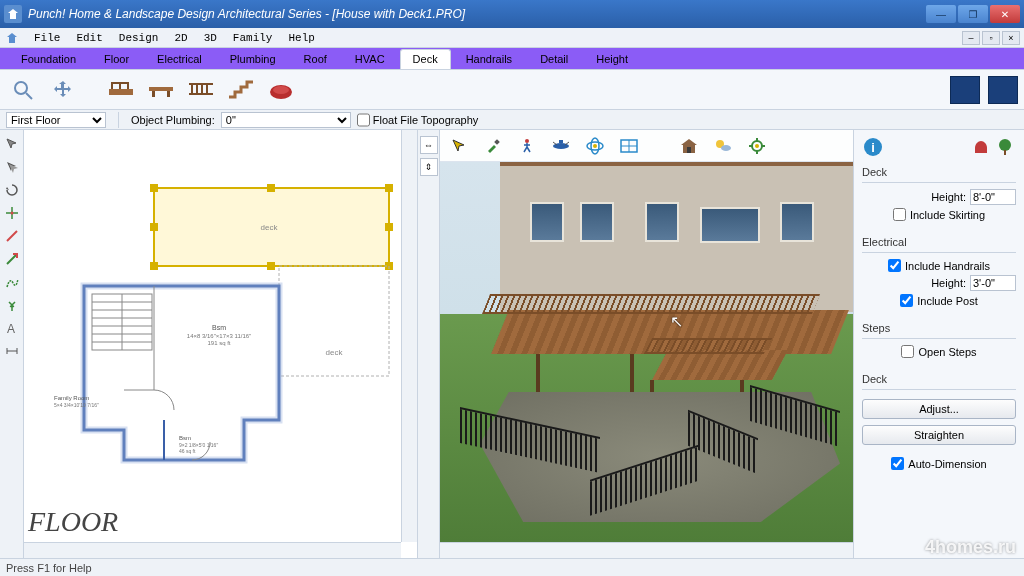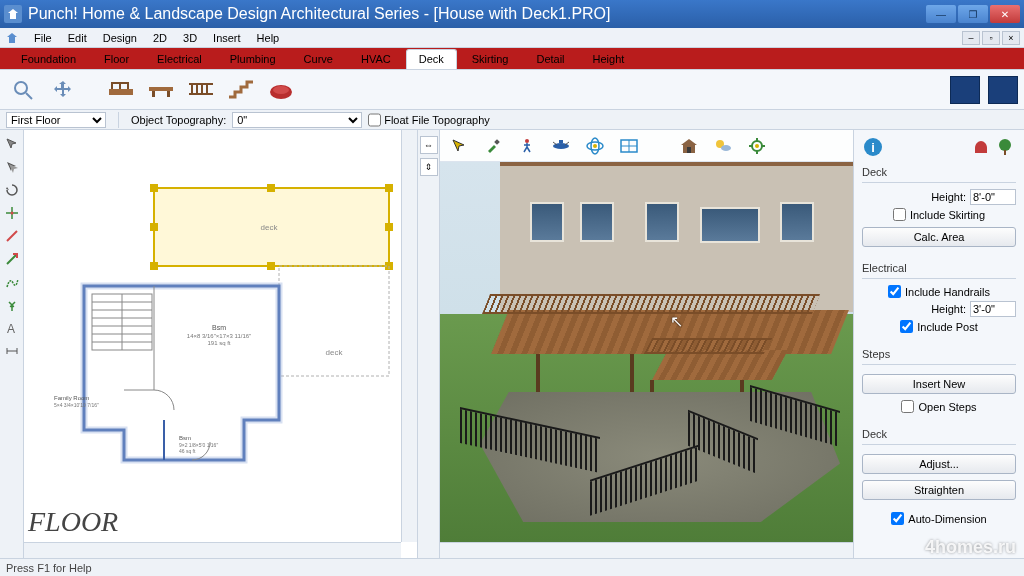--- a/index.html
+++ b/index.html
@@ -1,31 +1,31 @@
 <!DOCTYPE html>
 <html><head>
 <meta charset="utf-8">
 <style>
 * { box-sizing: border-box; margin: 0; padding: 0; font-family: "Segoe UI", Tahoma, sans-serif; }
 body { width: 1024px; height: 576px; overflow: hidden; background: #fff; font-size: 11px; }
 
 .titlebar { height: 28px; background: linear-gradient(#3a77c9,#2a5fa8); display:flex; align-items:center; color:#fff; padding:0 4px; }
 .titlebar .app-icon { width:18px; height:18px; background:#5a8ecf; border-radius:2px; margin-right:6px; display:inline-flex;align-items:center;justify-content:center;}
-.titlebar .title { flex:1; font-size:16px; }
+.titlebar .title { flex:1; font-size:12px;font-style:italic; }
 .titlebar .winbtns { display:flex; gap:2px; }
 .titlebar .winbtn { width:30px; height:18px; display:flex; align-items:center; justify-content:center; background:linear-gradient(#6ea7e9,#4a84cf); border-radius:2px; font-size:10px; color:#173a63;}
 .titlebar .winbtn.close { background:linear-gradient(#e97070,#c23b3b); color:#fff;}
 
 .menubar { height:20px; background:#eef2f8; border-bottom:1px solid #c9d3e0; display:flex; align-items:center; padding:0 4px; }
 .menubar .app-icon { width:16px; height:16px; margin-right:6px; display:inline-flex;align-items:center;justify-content:center;}
-.menubar .mi { padding:0 8px; cursor:default; }
+.menubar .mi { padding:0 8px; cursor:default;font-family:Liberation Mono, monospace; }
 .menubar .right { margin-left:auto; display:flex; gap:2px; }
 .menubar .right .mb { width:18px; height:14px; background:#e4e9f1; border:1px solid #b9c3d1; font-size:9px; display:flex;align-items:center;justify-content:center;}
 
-.tabbar { height:22px; background:#b91c1c; border-bottom:1px solid #c9d3e0; display:flex; align-items:flex-end; padding:0 8px; }
+.tabbar { height:22px; background:#8b5cf6; border-bottom:1px solid #c9d3e0; display:flex; align-items:flex-end; padding:0 8px; }
 .tab { padding:3px 12px 4px; border:1px solid transparent; border-bottom:none; border-radius:3px 3px 0 0; margin-right:2px; cursor:default;}
 .tab.active { background:#fff; border-color:#c9d3e0; }
 
 .ribbon { height:40px; background:#f4f7fb; border-bottom:1px solid #c9d3e0; display:flex; align-items:center; padding:0 6px; gap:6px;}
 .rtool { width:28px; height:28px; display:flex; align-items:center; justify-content:center; border:1px solid transparent; border-radius:3px;}
 .rtool.big { width:34px; height:34px;}
 .ribbon .spacer { flex:1; }
 .viewbtn { width:30px; height:28px; background:#1a3f7a; border:1px solid #0d2a55; margin-left:2px;}
 
 .optbar { height:20px; background:#eef2f7; border-bottom:1px solid #c9d3e0; display:flex; align-items:center; padding:0 6px; gap:6px;}
@@ -98,38 +98,38 @@
   <span class="app-icon">
     <svg width="12" height="12" viewBox="0 0 12 12">
         <polygon points="6,1 11,5 9,5 9,11 3,11 3,5 1,5" fill="#5a8ecf"></polygon>
       </svg>
   </span>
   <span class="mi">File</span>
   <span class="mi">Edit</span>
   <span class="mi">Design</span>
   <span class="mi">2D</span>
   <span class="mi">3D</span>
-  <span class="mi">Insert</span>
+  <span class="mi">Family</span>
   <span class="mi">Help</span>
   <div class="right">
     <div class="mb">–</div>
     <div class="mb">▫</div>
     <div class="mb">×</div>
   </div>
 </div>
 
 <div class="tabbar">
   <div class="tab">Foundation</div>
   <div class="tab">Floor</div>
   <div class="tab">Electrical</div>
   <div class="tab">Plumbing</div>
-  <div class="tab">Curve</div>
+  <div class="tab">Roof</div>
   <div class="tab">HVAC</div>
   <div class="tab active">Deck</div>
-  <div class="tab">Skirting</div>
+  <div class="tab">Handrails</div>
   <div class="tab">Detail</div>
   <div class="tab">Height</div>
 </div>
 
 <div class="ribbon">
   <div class="rtool big">
       <svg width="24" height="24" viewBox="0 0 24 24">
         <circle cx="10" cy="10" r="6" fill="none" stroke="#6a8db8" stroke-width="2"></circle>
         <line x1="15" y1="15" x2="21" y2="21" stroke="#6a8db8" stroke-width="2"></line>
       </svg>
@@ -178,21 +178,21 @@
       </svg>
     </div>
   <div class="spacer"></div>
   <div class="viewbtn"></div>
   <div class="viewbtn"></div>
 </div>
 
 <div class="optbar">
   <select style="width:100px"><option>First Floor</option></select>
   <div style="width:1px;height:16px;background:#c9d3e0;margin:0 6px"></div>
-  <span>Object Topography:</span>
+  <span>Object Plumbing:</span>
   <select style="width:130px"><option>0"</option></select>
   <label>
       <input type="checkbox" style="">
       <span>Float File Topography</span>
     </label>
 </div>
 
 <div class="workspace">
 
   <div class="vtools">
@@ -433,42 +433,40 @@
     <div class="section-title">Deck</div>
     <div class="hr"></div>
     <div class="row rt">
         <label>Height:</label>
         <input type="text" value="8'-0&quot;" style="">
       </div>
     <div class="chk">
         <input type="checkbox" style="">
         <span>Include Skirting</span>
       </div>
-    <button>Calc. Area</button>
 
     <div style="height:8px"></div>
     <div class="section-title">Electrical</div>
     <div class="hr"></div>
     <div class="chk">
         <input type="checkbox" checked="" style="">
         <span>Include Handrails</span>
       </div>
     <div class="row rt">
         <label>Height:</label>
         <input type="text" value="3'-0&quot;" style="">
       </div>
     <div class="chk">
         <input type="checkbox" checked="" style="">
         <span>Include Post</span>
       </div>
 
     <div style="height:8px"></div>
     <div class="section-title">Steps</div>
     <div class="hr"></div>
-    <button>Insert New</button>
     <div class="chk">
         <input type="checkbox" style="">
         <span>Open Steps</span>
       </div>
 
     <div style="height:8px"></div>
     <div class="section-title">Deck</div>
     <div class="hr"></div>
     <button>Adjust...</button>
     <button>Straighten</button>

